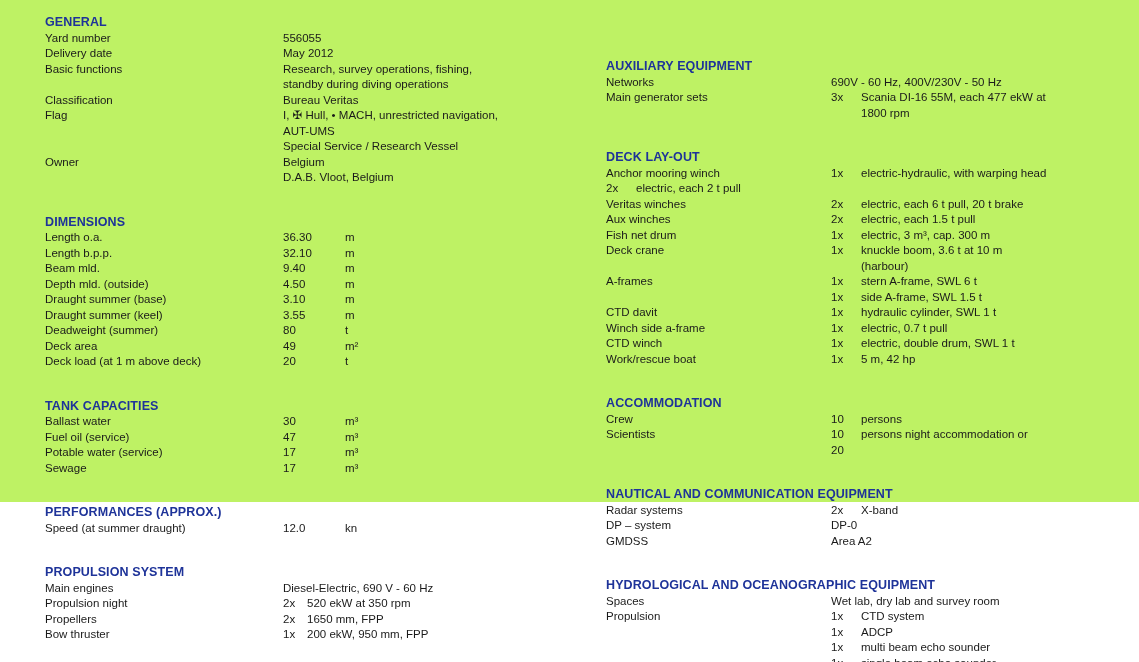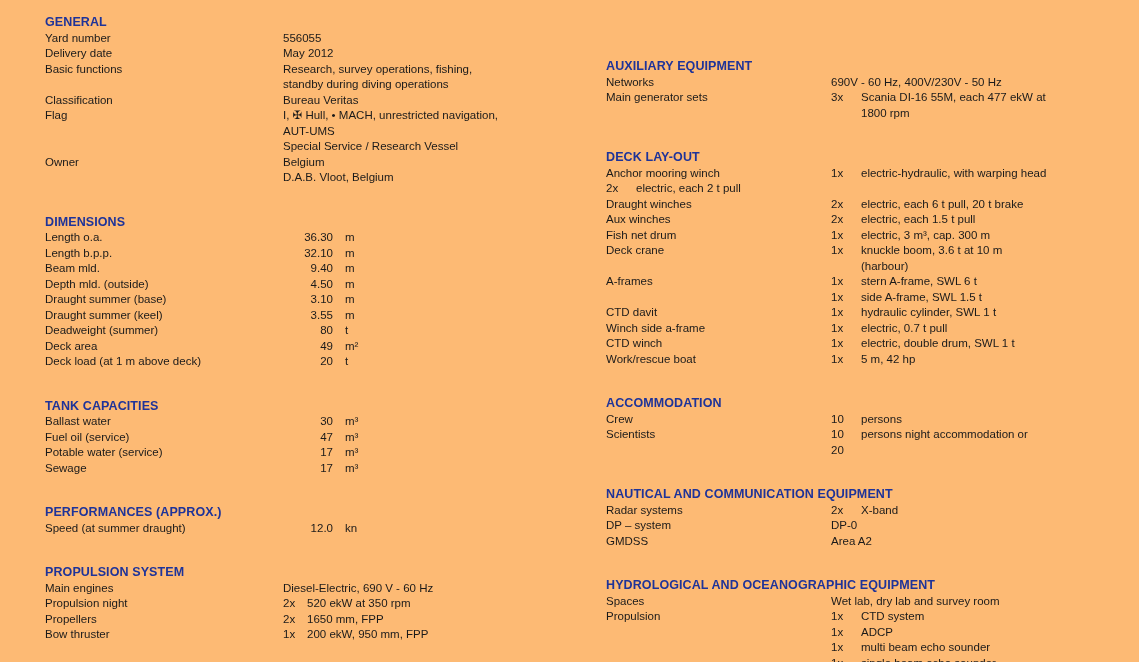--- a/index.html
+++ b/index.html
@@ -13,22 +13,22 @@
     width: 1139px;
     height: 662px;
     font-family: "Liberation Sans", sans-serif;
     font-size: 11.5px;
     color: #1a1a1a;
     overflow: hidden;
   }
   .page {
     position: relative;
     width: 1139px;
-    height: 662px;
-    background: #fdba74;
+    height: 502px;
+    background: #bef264;
   }
   .column {
     position: absolute;
     top: 15px;
   }
   .column-left {
     left: 45px;
     width: 527px;
     --label-w: 238px;
     --qty-w: 24px;
@@ -53,21 +53,21 @@
     color: var(--heading-color, #1e3399);
   }
   .section:first-child .section-title { margin-top: 0; }
   .row {
     display: flex;
     align-items: flex-start;
     line-height: 15.5px;
   }
   .cell-label { flex: 0 0 var(--label-w); }
   .cell-qty   { flex: 0 0 var(--qty-w); }
-  .cell-num   { flex: 0 0 var(--num-w); text-align: right; }
+  .cell-num   { flex: 0 0 var(--num-w); text-align: left; }
   .cell-unit  { padding-left: var(--unit-gap); white-space: pre; }
   .cell-value { white-space: pre-line; flex: 1 1 auto; }
 </style>
 </head>
 <body style="color: rgb(26, 26, 26); background: rgb(255, 255, 255);">
 
 <div class="page">
   <div class="column column-left">
       <section class="section">
         <h2 class="section-title">GENERAL</h2>
@@ -233,21 +233,21 @@
         <div class="row">
           <span class="cell-label">Anchor mooring winch</span>
           <span class="cell-qty">1x</span>
           <span class="cell-value">electric-hydraulic, with warping head</span>
         </div>
         <div class="row">
           <span class="cell-qty">2x</span>
           <span class="cell-value">electric, each 2 t pull</span>
         </div>
         <div class="row">
-          <span class="cell-label">Draught winches</span>
+          <span class="cell-label">Veritas winches</span>
           <span class="cell-qty">2x</span>
           <span class="cell-value">electric, each 6 t pull, 20 t brake</span>
         </div>
         <div class="row">
           <span class="cell-label">Aux winches</span>
           <span class="cell-qty">2x</span>
           <span class="cell-value">electric, each 1.5 t pull</span>
         </div>
         <div class="row">
           <span class="cell-label">Fish net drum</span>

